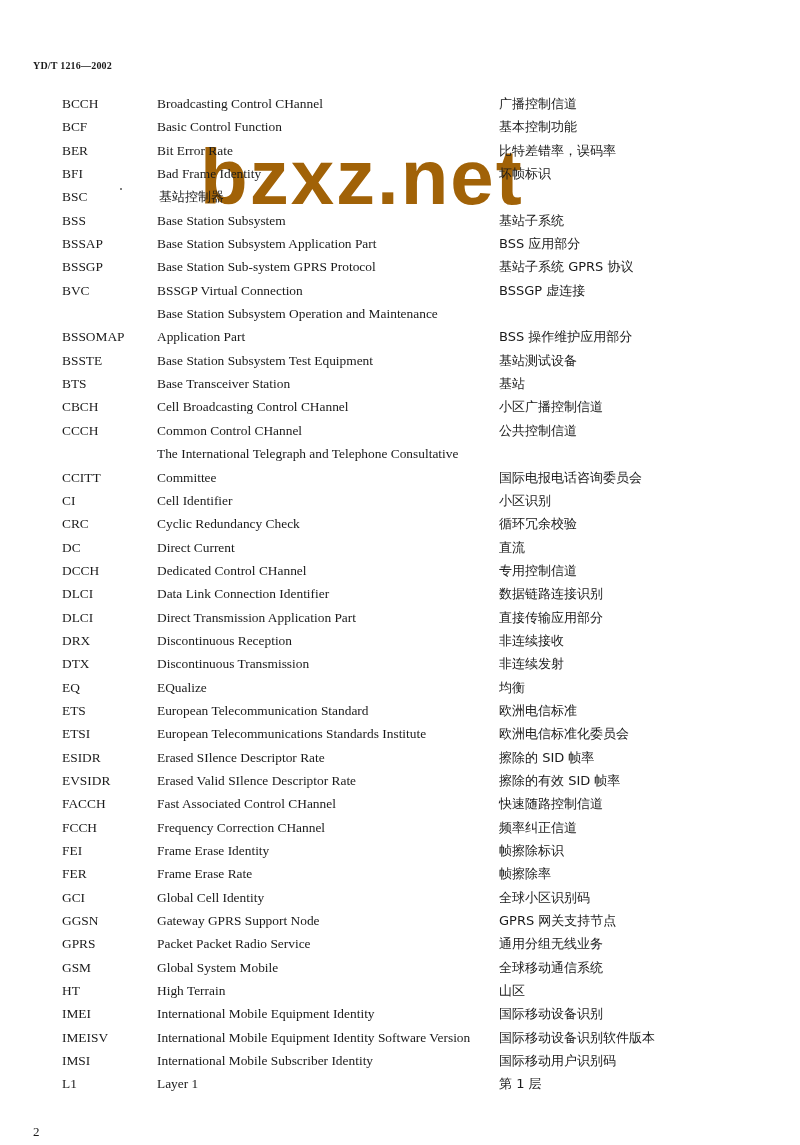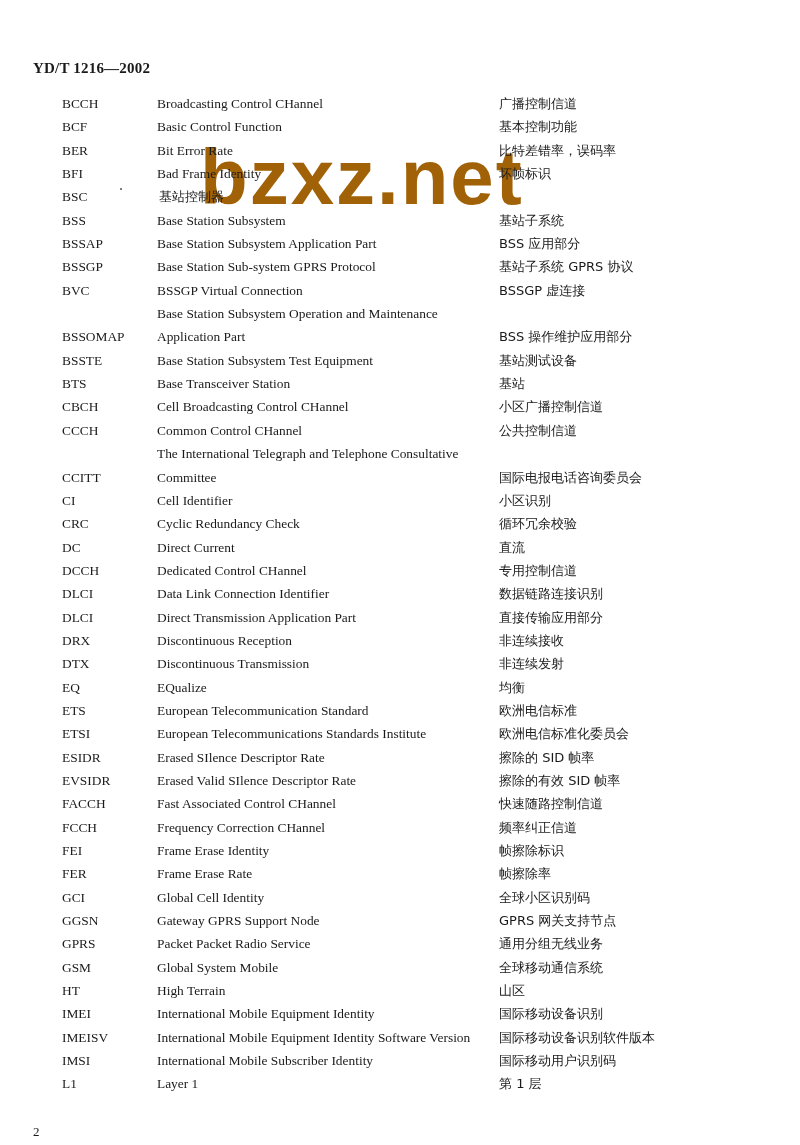--- a/index.html
+++ b/index.html
@@ -4,21 +4,21 @@
   <style>
     html, body { margin: 0; padding: 0; background: #ffffff; }
     body {
       width: 800px; height: 1145px; position: relative; overflow: hidden;
       font-family: "Liberation Serif", "DejaVu Serif", serif;
       color: #1a1a1a;
     }
     .header {
       position: absolute; left: 33px; top: 60px;
       font-family: "Liberation Serif", serif;
-      font-weight: bold; font-size: 15px; letter-spacing: 0.2px;
+      font-weight: bold; font-size: 10px; letter-spacing: 0.2px;
     }
     .watermark {
       position: absolute; left: 200px; top: 138px;
       font-family: "Liberation Sans", "DejaVu Sans", sans-serif;
       font-weight: bold; font-size: 78px; letter-spacing: 2px;
       color: #a16207; z-index: 0; line-height: 1;
     }
     .table {
       position: absolute; left: 62px; top: 92px; width: 680px; z-index: 1;
     }

